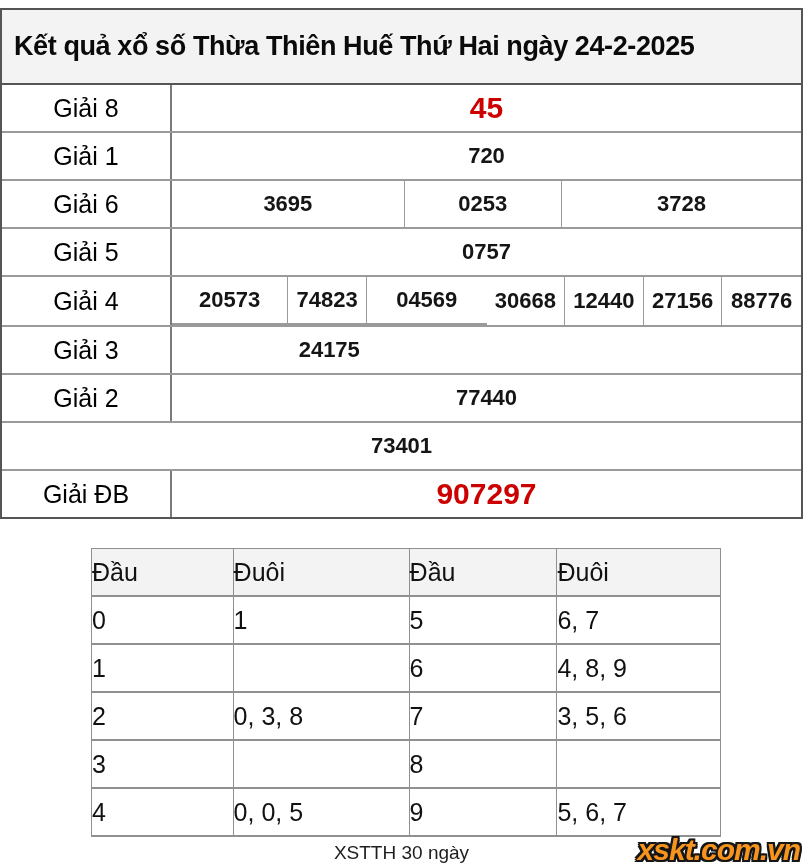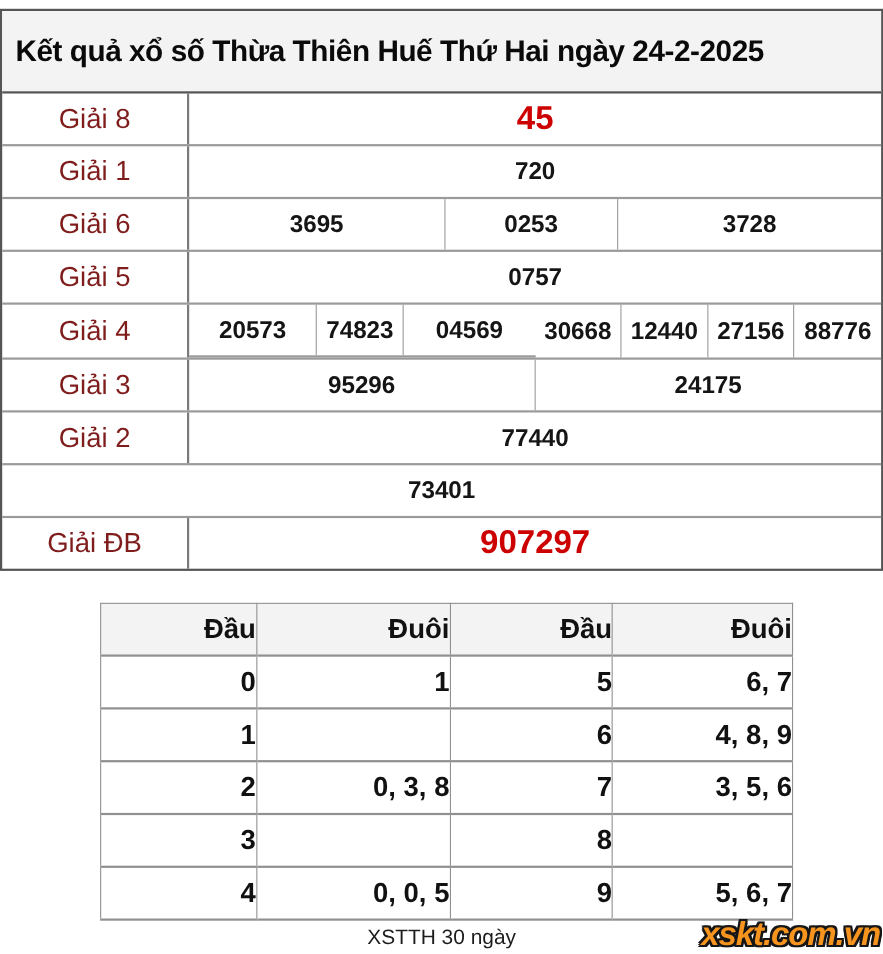--- a/index.html
+++ b/index.html
@@ -10,38 +10,38 @@
   .results { position:absolute; top:8px; left:0; width:803px; box-sizing:border-box;
              border:2px solid #555; background:#fff; }
   .title { height:45px; display:flex; align-items:center; padding:14px 12px;
            background:var(--hdr,#f3f3f3); border-bottom:2px solid #555;
            font-weight:bold; font-size:27px; letter-spacing:-0.4px; color:#0a0a0a;
            white-space:nowrap; overflow:hidden; }
   .prow { display:flex; border-bottom:2px solid #9a9a9a; }
   .prow:last-child { border-bottom:none; }
   .plabel { width:170px; min-width:170px; box-sizing:border-box; border-right:2px solid #7a7a7a;
             display:flex; align-items:center; justify-content:center;
-            font-size:25px; color:#7f1d1d; }
+            font-size:25px; color:#000000; }
   .pcells { flex:1; display:flex; }
   .pcell { display:flex; align-items:center; justify-content:center; min-height:46px;
            box-sizing:border-box; font-weight:bold; font-size:22px; color:#151515;
            border-right:1px solid #9a9a9a; }
   .pcell:last-child { border-right:none; }
   .stack { flex:1; display:flex; }
   .stack .pcells.top { border-bottom:2px solid #9a9a9a; }
   .w100{width:100%} .w50{width:50%} .w25{width:25%}
   .wa{width:37%} .wb{width:25%} .wc{width:38%}
   .hl { color:var(--hl,#cc0000); font-size:30px; }
 
   
   .ht { position:absolute; top:548px; left:91px; width:630px; table-layout:fixed;
         border-collapse:collapse; background:#fff; font-size:25px; color:#111;
         border:1px solid #777; }
   .ht th, .ht td { border:1px solid #909090; border-bottom-width:2px; height:46px;
-                   text-align:right; vertical-align:middle; font-weight:bold; padding:0; }
+                   text-align:left; vertical-align:middle; font-weight:normal; padding:0; }
   .ht thead th { background:var(--hdr,#f3f3f3); }
   .c1{width:22.5%} .c2{width:28%} .c3{width:23.5%} .c4{width:26%}
 
   
   .note { position:absolute; top:842px; left:0; width:803px; text-align:center;
           font-size:19px; color:#1d1d1d; }
   .brand { position:absolute; right:3px; bottom:0px; font-size:30px; font-weight:bold;
            font-style:italic; letter-spacing:-1px; color:var(--brand,#f7941d);
            text-shadow:
              -2px -2px 0 #161616, 2px -2px 0 #161616, -2px 2px 0 #161616, 2px 2px 0 #161616,
@@ -98,21 +98,20 @@
           <div class="pcell w25">12440</div>
           <div class="pcell w25">27156</div>
           <div class="pcell w25">88776</div>
         </div>
       </div>
     </div>
 
     <div class="prow">
       <div class="plabel">Giải 3</div>
       <div class="pcells">
-        <div class="pcell w50">95296</div>
         <div class="pcell w50">24175</div>
       </div>
     </div>
 
     <div class="prow">
       <div class="plabel">Giải 2</div>
       <div class="pcells">
         <div class="pcell w100">77440</div>
       </div>
     </div>

